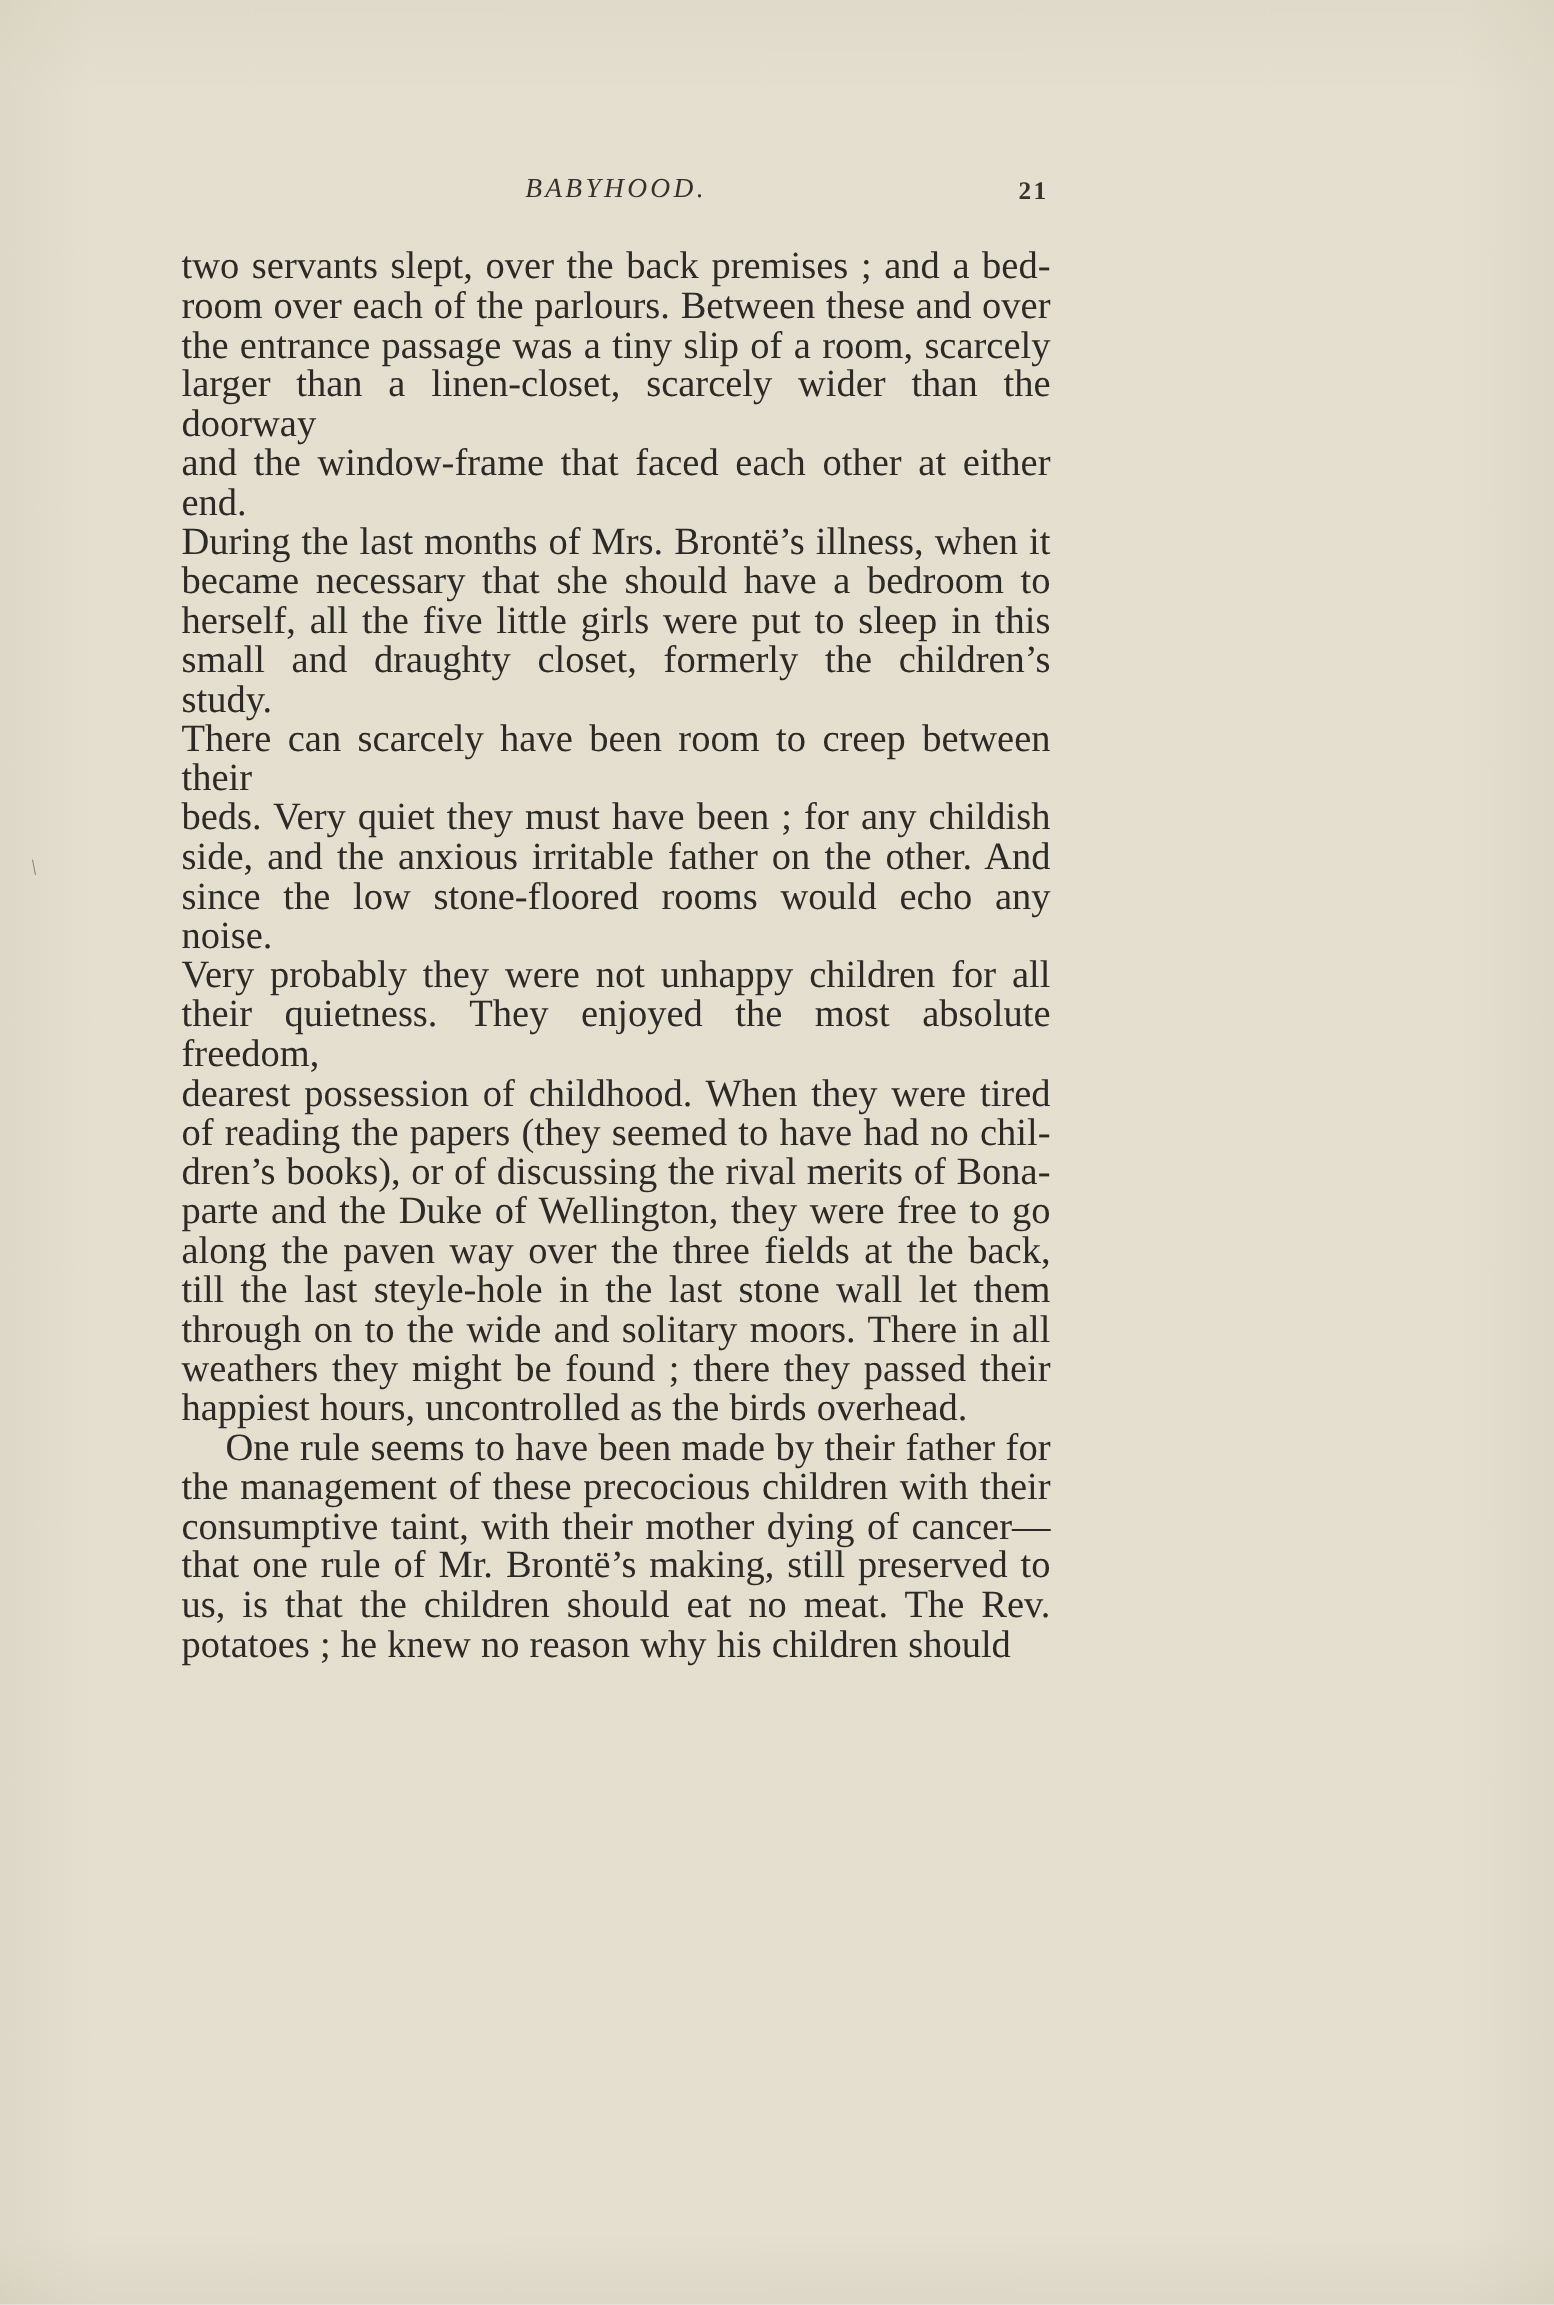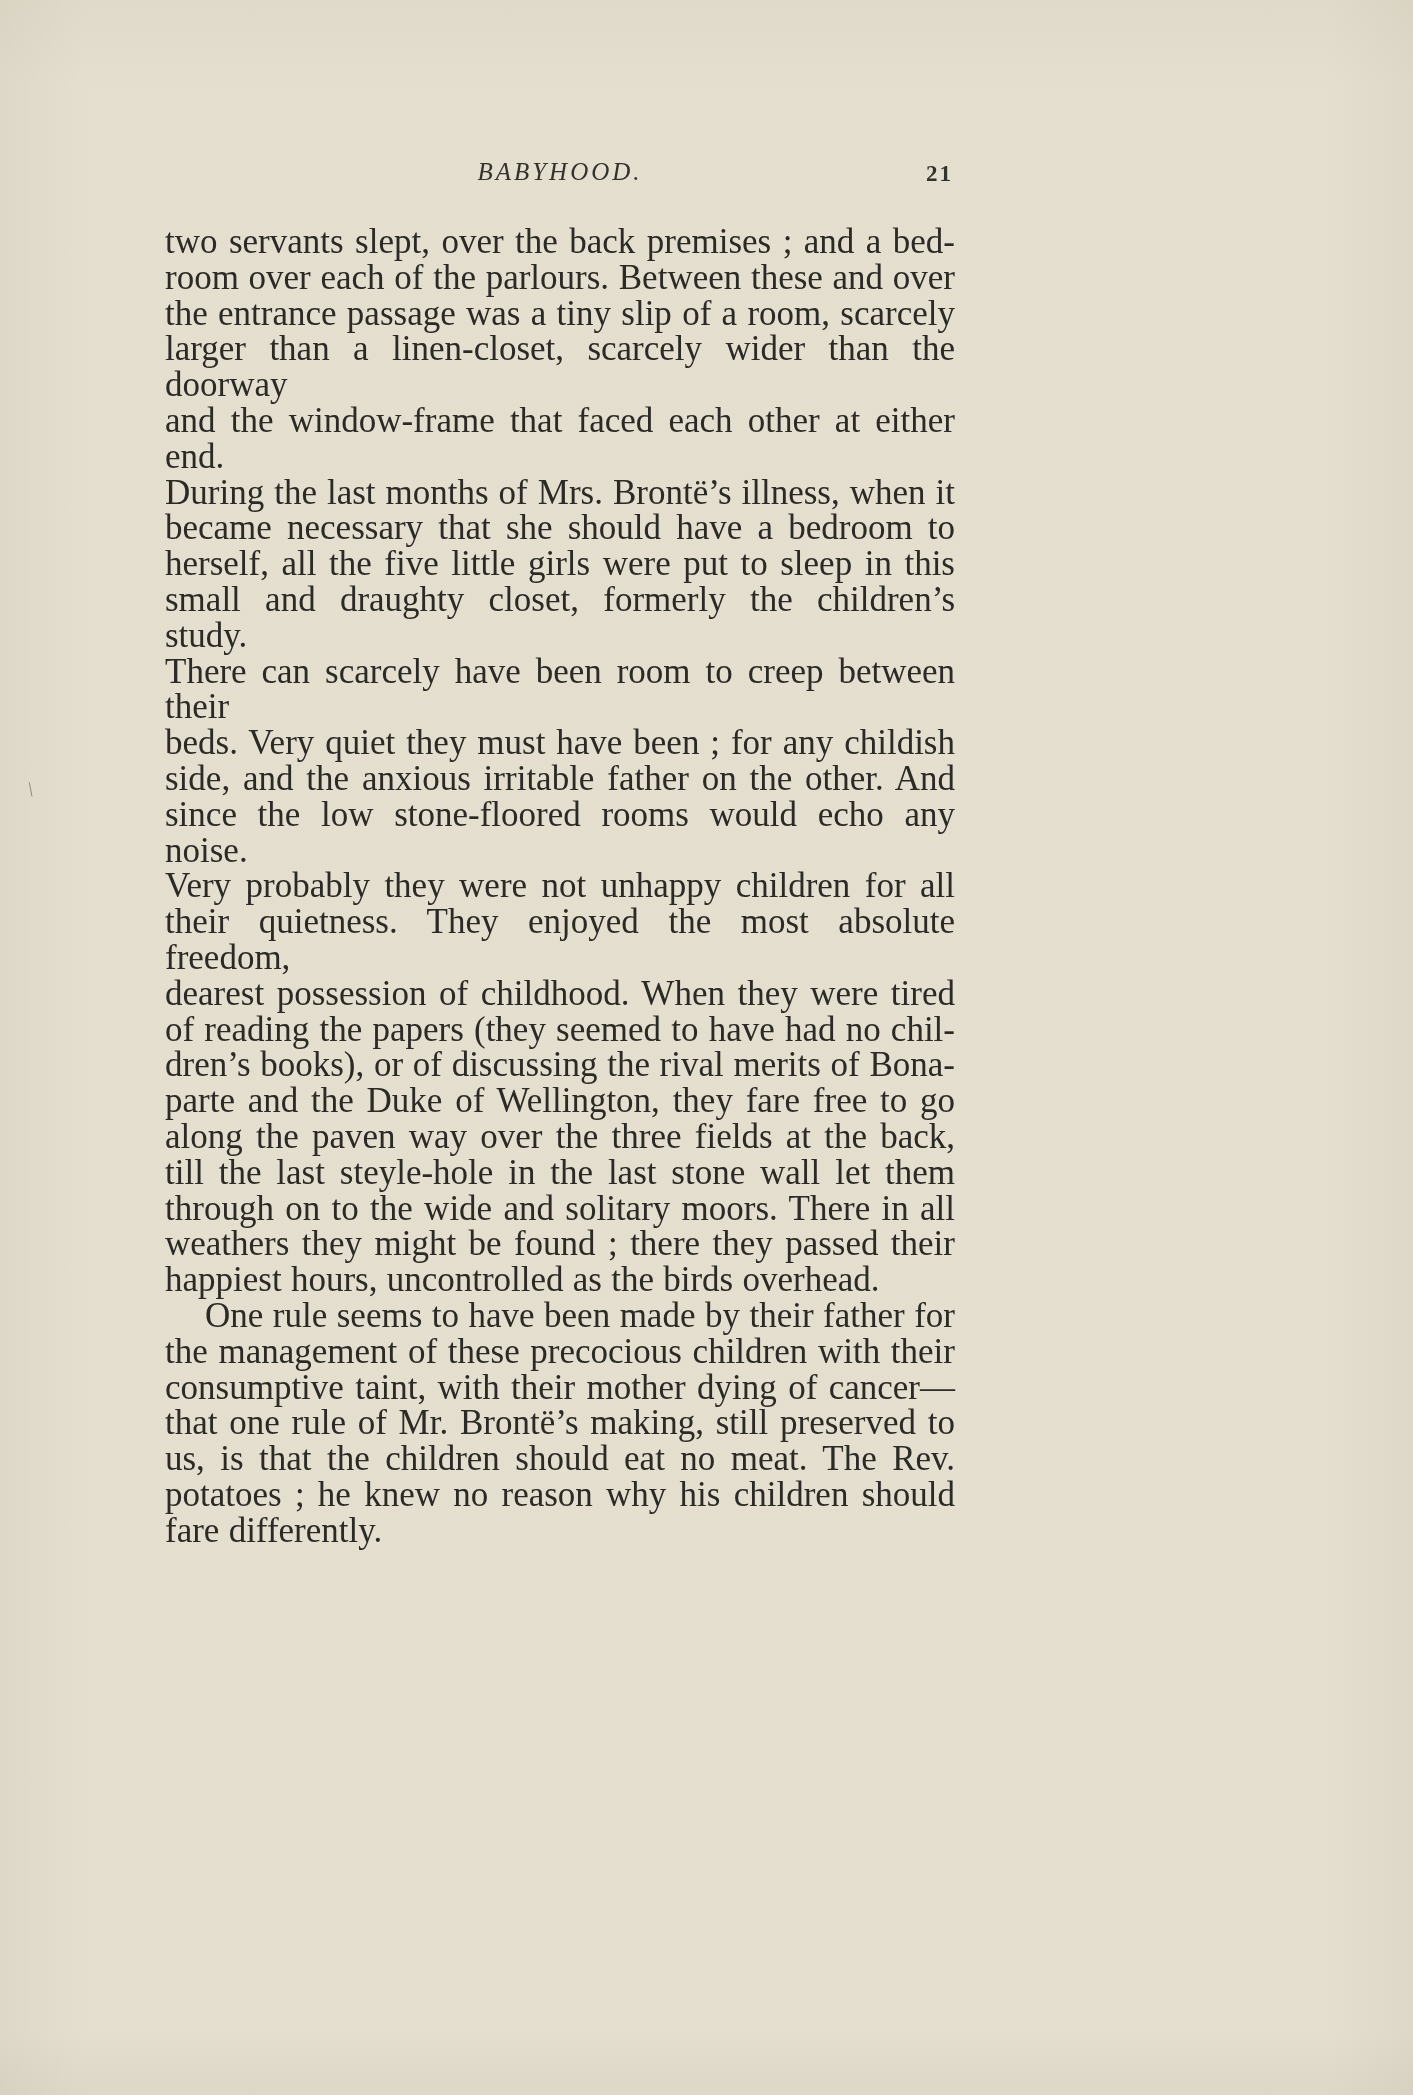--- a/index.html
+++ b/index.html
@@ -97,30 +97,29 @@
         <div class="line">small and draughty closet, formerly the children’s study.</div>
         <div class="line">There can scarcely have been room to creep between their</div>
         <div class="line">beds.  Very quiet they must have been ; for any childish</div>
         <div class="line">side, and the anxious irritable father on the other.  And</div>
         <div class="line">since the low stone-floored rooms would echo any noise.</div>
         <div class="line">Very probably they were not unhappy children for all</div>
         <div class="line">their quietness.  They enjoyed the most absolute freedom,</div>
         <div class="line">dearest possession of childhood.  When they were tired</div>
         <div class="line">of reading the papers (they seemed to have had no chil-</div>
         <div class="line">dren’s books), or of discussing the rival merits of Bona-</div>
-        <div class="line">parte and the Duke of Wellington, they fare free to go</div>
+        <div class="line">parte and the Duke of Wellington, they were free to go</div>
         <div class="line">along the paven way over the three fields at the back,</div>
         <div class="line">till the last steyle-hole in the last stone wall let them</div>
         <div class="line">through on to the wide and solitary moors.   There in all</div>
         <div class="line">weathers they might be found ; there they passed their</div>
         <div class="line">happiest hours, uncontrolled as the birds overhead.</div>
       </div>
     <div class="para indent-first">
         <div class="line">One rule seems to have been made by their father for</div>
         <div class="line">the management of these precocious children with their</div>
         <div class="line">consumptive taint, with their mother dying of cancer—</div>
         <div class="line">that one rule of Mr. Brontë’s making, still preserved to</div>
         <div class="line">us, is that the children should eat no meat.   The Rev.</div>
         <div class="line">potatoes ;  he knew no reason why his children should</div>
-        <div class="line">fare differently.</div>
       </div>
   </div>
 </div>
 
 </body></html>

